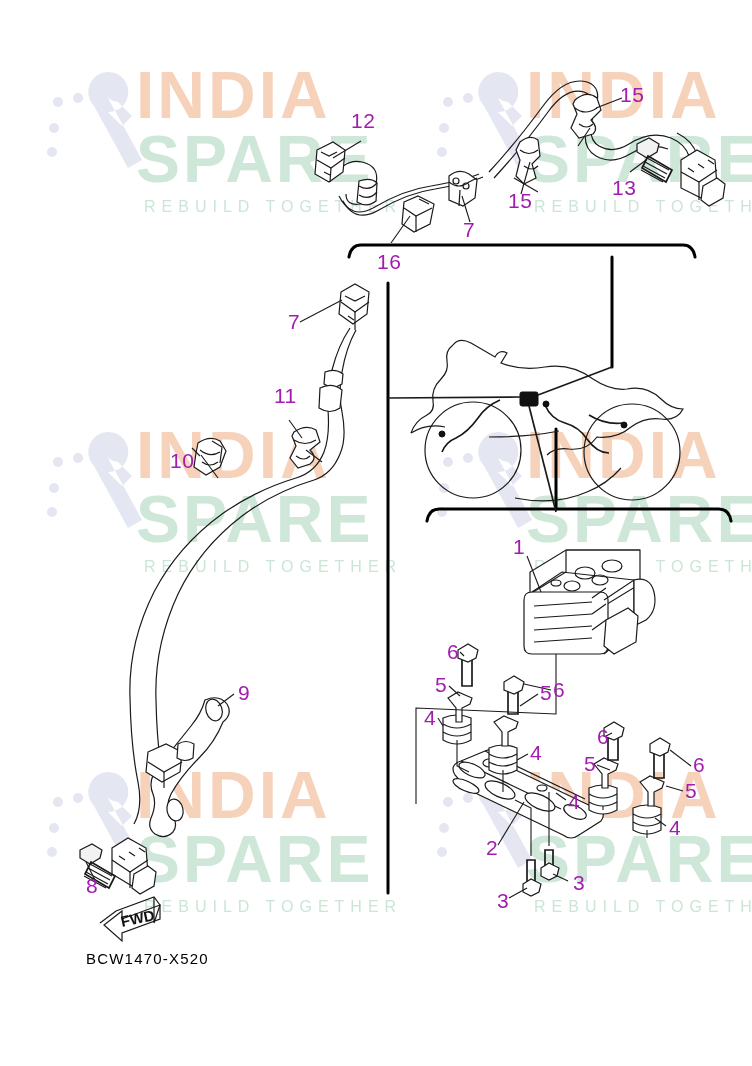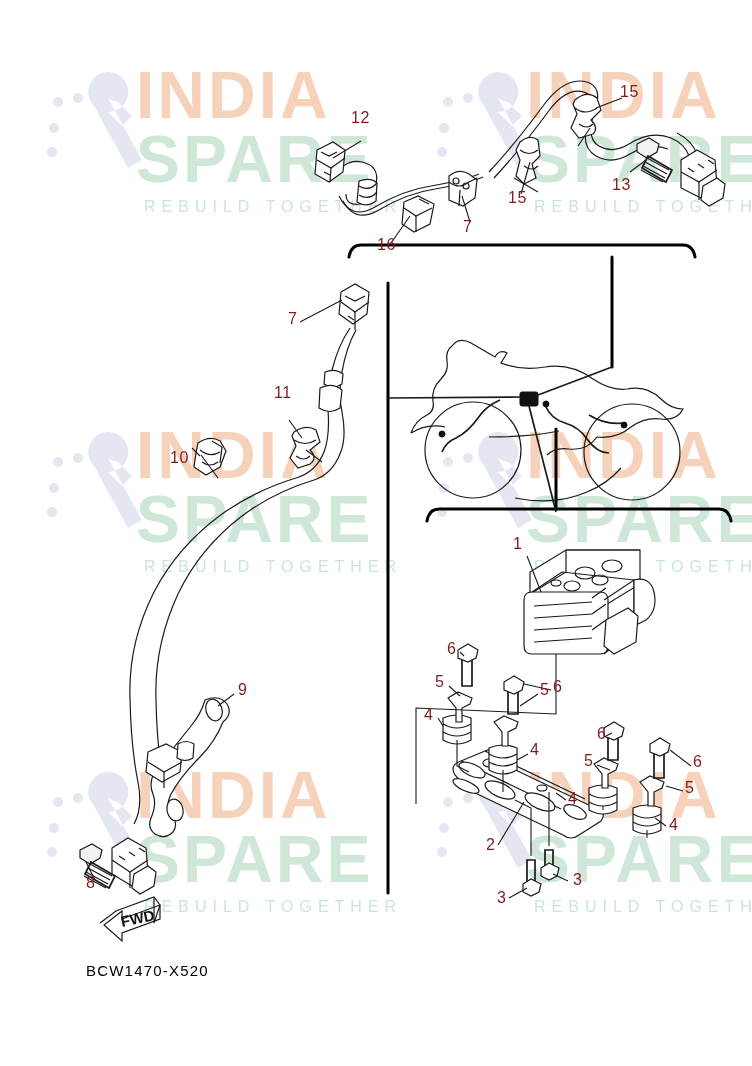--- a/index.html
+++ b/index.html
@@ -1,22 +1,22 @@
 <!DOCTYPE html>
 <html><head>
 <meta charset="utf-8">
 <style>
   html,body{margin:0;padding:0;background:#fff;}
   body{width:752px;height:1066px;position:relative;overflow:hidden;
        font-family:"Liberation Sans",sans-serif;color:#000;}
   #sheet{position:absolute;inset:0;width:752px;height:1066px;}
   .wm{position:absolute;inset:0;pointer-events:none;}
-  .callout{position:absolute;font-size:16px;font-family:"Liberation Sans",sans-serif;
-           color:#7f1d1d;letter-spacing:0.5px;}
-  .partcode{position:absolute;left:86px;top:950px;font-size:15px;letter-spacing:1.2px;margin-top:12px;}
+  .callout{position:absolute;font-size:21px;font-family:"Liberation Sans",sans-serif;
+           color:#a21caf;letter-spacing:0.5px;}
+  .partcode{position:absolute;left:86px;top:950px;font-size:15px;letter-spacing:1.2px;}
   svg{display:block;}
   .ln{fill:none;stroke:#1a1a1a;stroke-width:1.2;}
   .ln2{fill:none;stroke:#1a1a1a;stroke-width:1.7;}
   .thick{fill:none;stroke:#000;stroke-width:3;stroke-linecap:round;}
   .fillw{fill:#ffffff;stroke:#1a1a1a;stroke-width:1.2;}
   .fillg{fill:#f2f2f2;stroke:#1a1a1a;stroke-width:1.2;}
   .fillk{fill:#111;stroke:#111;}
   .lead{fill:none;stroke:#1a1a1a;stroke-width:1.1;}
 </style>
 </head>
@@ -371,18 +371,18 @@
     <span class="callout" style="left:288px;top:310px">7</span>
     <span class="callout" style="left:86px;top:874px">8</span>
     <span class="callout" style="left:238px;top:681px">9</span>
     <span class="callout" style="left:170px;top:449px">10</span>
     <span class="callout" style="left:274px;top:384px">11</span>
     <span class="callout" style="left:351px;top:109px">12</span>
     <span class="callout" style="left:612px;top:176px">13</span>
     <span class="callout" style="left:463px;top:218px">7</span>
     <span class="callout" style="left:508px;top:189px">15</span>
     <span class="callout" style="left:620px;top:83px">15</span>
-    <span class="callout" style="left:377px;top:236px">16</span>
+    <span class="callout" style="left:377px;top:250px">16</span>
   </div>
 
   <div class="partcode">BCW1470-X520</div>
 
 </div>
 
 </body></html>

